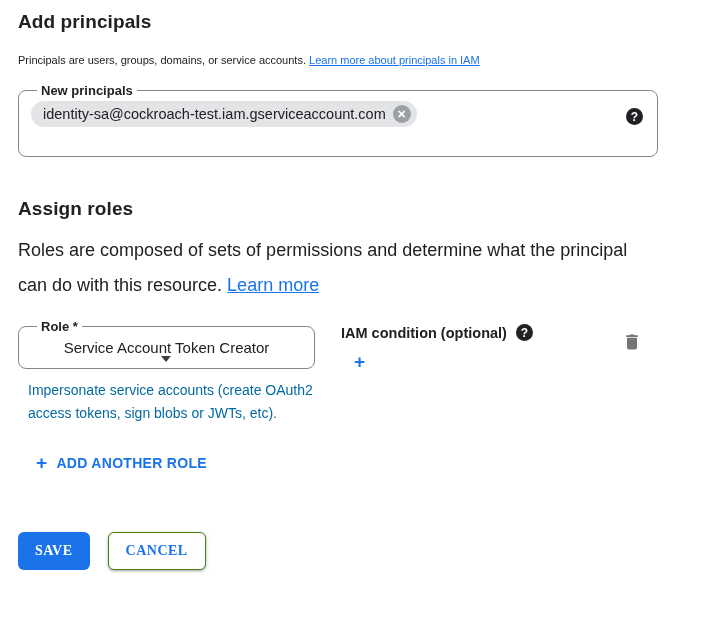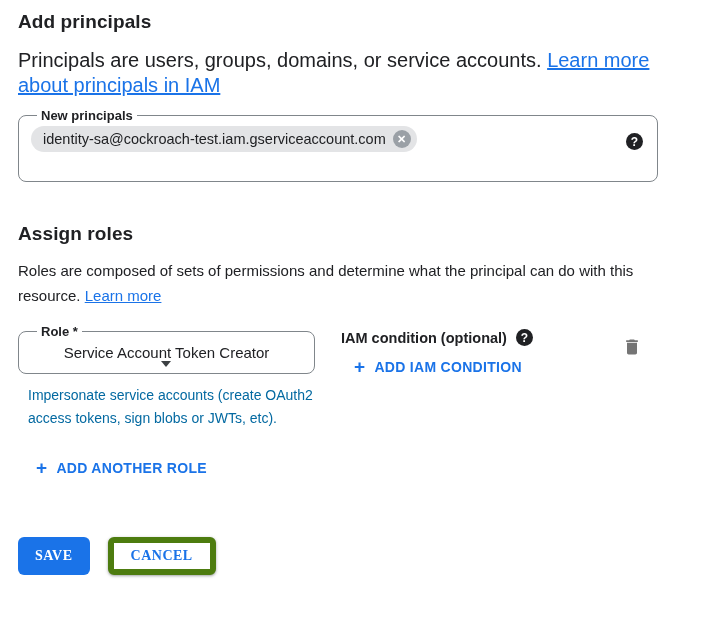--- a/index.html
+++ b/index.html
@@ -15,21 +15,21 @@
   .container { padding: 10px 18px 0 18px; position: relative; }
 
   .section-title {
     font-size: 19px;
     font-weight: 700;
     margin: 0;
     line-height: 23px;
     letter-spacing: 0.1px;
   }
   .intro-text {
-    font-size: 20px;
+    font-size: 11px;
     line-height: 25px;
     margin: 15px 0 0 0;
     max-width: 658px;
   }
   .inline-link {
     color: #1a73e8;
     text-decoration: underline;
     cursor: pointer;
   }
 
@@ -95,22 +95,22 @@
     align-items: center;
     justify-content: center;
     cursor: pointer;
     border: none;
     padding: 0;
   }
   .principals-help { position: absolute; right: 14px; top: 10px; }
 
   .assign-roles-title { margin-top: 40px; }
   .roles-desc {
-    font-size: 15px;
-    line-height: 25px;
+    font-size: 18px;
+    line-height: 35px;
     margin: 13px 0 0 0;
     max-width: 632px;
   }
 
   .role-row {
     display: flex;
     align-items: flex-start;
     width: 640px;
     margin-top: 16px;
   }
@@ -199,21 +199,21 @@
   }
   .btn-primary {
     background: #1a73e8;
     color: #fff;
     border: none;
     padding: 0 17px;
   }
   .btn-secondary {
     background: #fff;
     color: #1a73e8;
-    border: 6px solid #4d7c0f;
+    border: 1px solid #4d7c0f;
     padding: 0 17px;
     box-shadow: 0 1px 2px rgba(60,64,67,.3), 0 1px 3px 1px rgba(60,64,67,.15);
   }
 </style>
 </head>
 <body>
 
 <div class="container">
 
   <h1 class="section-title">Add principals</h1>
@@ -246,21 +246,20 @@
       <div class="role-helper">Impersonate service accounts (create OAuth2 access tokens, sign blobs or JWTs, etc).</div>
     </div>
 
     <div class="condition-col">
       <div class="condition-label-row">
         <span>IAM condition (optional)</span>
         <button class="help-badge">?</button>
       </div>
       <button class="blue-action add-condition">
         <span class="plus-glyph">+</span>
-        <span>ADD IAM CONDITION</span>
       </button>
     </div>
 
     <button class="trash-btn">
       <span>
         <svg width="20" height="20" viewBox="0 0 24 24" fill="#757575" aria-hidden="true">
           <path d="M6 19c0 1.1.9 2 2 2h8c1.1 0 2-.9 2-2V7H6v12zM19 4h-3.5l-1-1h-5l-1 1H5v2h14V4z"></path>
         </svg>
       </span>
     </button>

